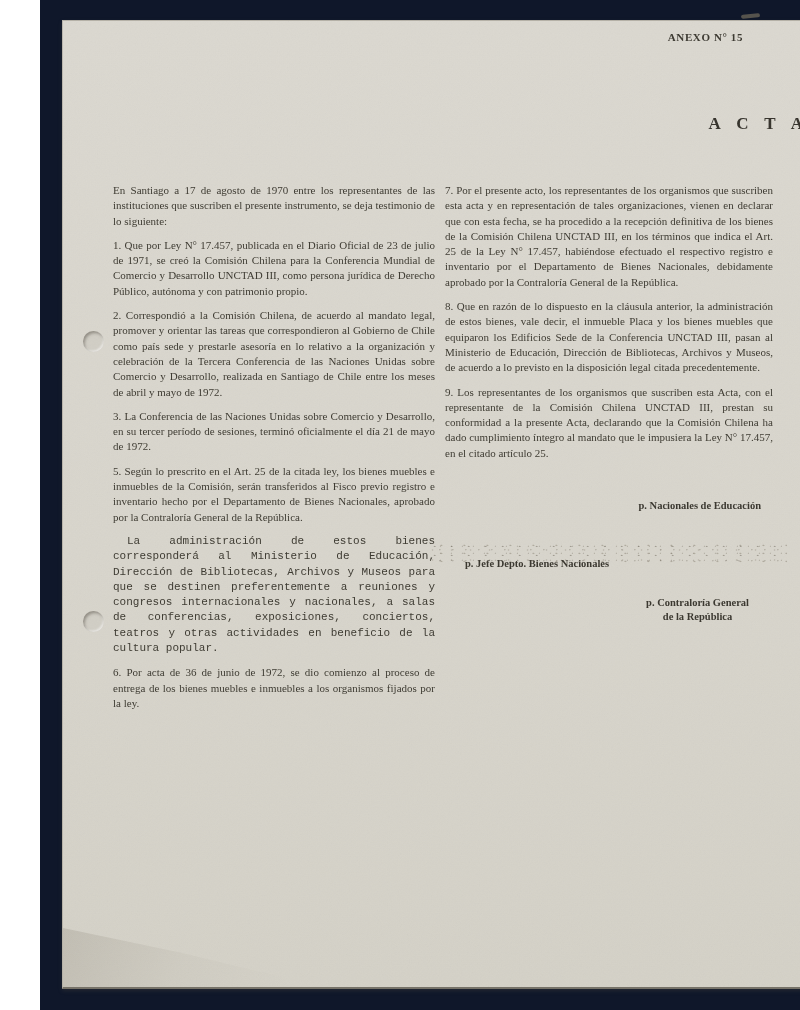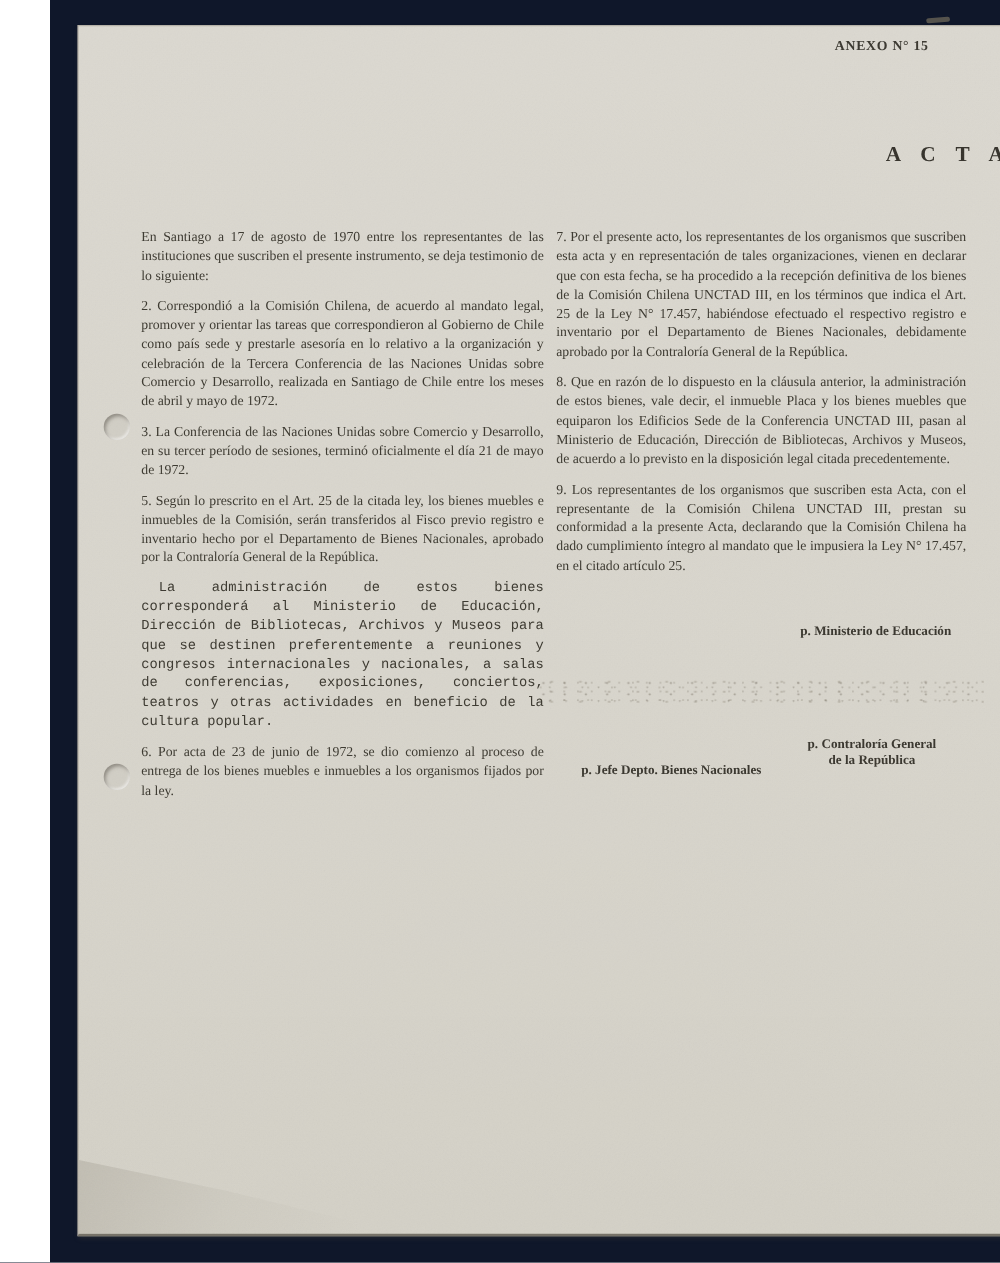--- a/index.html
+++ b/index.html
@@ -136,45 +136,46 @@
 
     <div class="annex">ANEXO N° 15</div>
 
     <div class="doc-title">A C T A</div>
 
     <div class="hole hole-top"></div>
     <div class="hole hole-bottom"></div>
 
     <div class="col col-left">
       <p>En Santiago a 17 de agosto de 1970 entre los representantes de las instituciones que suscriben el presente instrumento, se deja testimonio de lo siguiente:</p>
+      <p>1. Que por Ley N° 17.457, publicada en el Diario Oficial de 23 de julio de 1971, se creó la Comisión Chilena para la Conferencia Mundial de Comercio y Desarrollo UNCTAD III, como persona jurídica de Derecho Público, autónoma y con patrimonio propio.</p>
       <p>2. Correspondió a la Comisión Chilena, de acuerdo al mandato legal, promover y orientar las tareas que correspondieron al Gobierno de Chile como país sede y prestarle asesoría en lo relativo a la organización y celebración de la Tercera Conferencia de las Naciones Unidas sobre Comercio y Desarrollo, realizada en Santiago de Chile entre los meses de abril y mayo de 1972.</p>
       <p>3. La Conferencia de las Naciones Unidas sobre Comercio y Desarrollo, en su tercer período de sesiones, terminó oficialmente el día 21 de mayo de 1972.</p>
       <p>5. Según lo prescrito en el Art. 25 de la citada ley, los bienes muebles e inmuebles de la Comisión, serán transferidos al Fisco previo registro e inventario hecho por el Departamento de Bienes Nacionales, aprobado por la Contraloría General de la República.</p>
       <p class="p-indent">La administración de estos bienes corresponderá al Ministerio de Educación, Dirección de Bibliotecas, Archivos y Museos para que se destinen preferentemente a reuniones y congresos internacionales y nacionales, a salas de conferencias, exposiciones, conciertos, teatros y otras actividades en beneficio de la cultura popular.</p>
-      <p>6. Por acta de 23 de junio de 1972, se dio comienzo al proceso de entrega de los bienes muebles e inmuebles a los organismos fijados por la ley.</p>
+      <p>6. Por acta de 36 de junio de 1972, se dio comienzo al proceso de entrega de los bienes muebles e inmuebles a los organismos fijados por la ley.</p>
     </div>
 
     <div class="col col-right">
       <p>7. Por el presente acto, los representantes de los organismos que suscriben esta acta y en representación de tales organizaciones, vienen en declarar que con esta fecha, se ha procedido a la recepción definitiva de los bienes de la Comisión Chilena UNCTAD III, en los términos que indica el Art. 25 de la Ley N° 17.457, habiéndose efectuado el respectivo registro e inventario por el Departamento de Bienes Nacionales, debidamente aprobado por la Contraloría General de la República.</p>
       <p>8. Que en razón de lo dispuesto en la cláusula anterior, la administración de estos bienes, vale decir, el inmueble Placa y los bienes muebles que equiparon los Edificios Sede de la Conferencia UNCTAD III, pasan al Ministerio de Educación, Dirección de Bibliotecas, Archivos y Museos, de acuerdo a lo previsto en la disposición legal citada precedentemente.</p>
       <p>9. Los representantes de los organismos que suscriben esta Acta, con el representante de la Comisión Chilena UNCTAD III, prestan su conformidad a la presente Acta, declarando que la Comisión Chilena ha dado cumplimiento íntegro al mandato que le impusiera la Ley N° 17.457, en el citado artículo 25.</p>
 
 
-      <div class="sig sig-education">p. Ministerio de Educación</div>
+      <div class="sig sig-education">p. Nacionales de Educación</div>
 
       <div class="smudge"></div>
+
+      <div class="sig sig-bienes">p.  Jefe Depto. Bienes Nacionales</div>
 
       <div class="sig sig-contraloria">
         <span class="block">
           <span>p. Contraloría General</span>
           <span>de la República</span>
         </span>
       </div>
-
-      <div class="sig sig-bienes">p.  Jefe Depto. Bienes Nacionales</div>
     </div>
 
     <div class="crease"></div>
 
     <svg class="grain" xmlns="http://www.w3.org/2000/svg">
       <filter id="noise">
         <feTurbulence type="fractalNoise" baseFrequency="0.9" numOctaves="2" stitchTiles="stitch"></feTurbulence>
         <feColorMatrix type="saturate" values="0"></feColorMatrix>
       </filter>
       <rect width="100%" height="100%" filter="url(#noise)"></rect>

